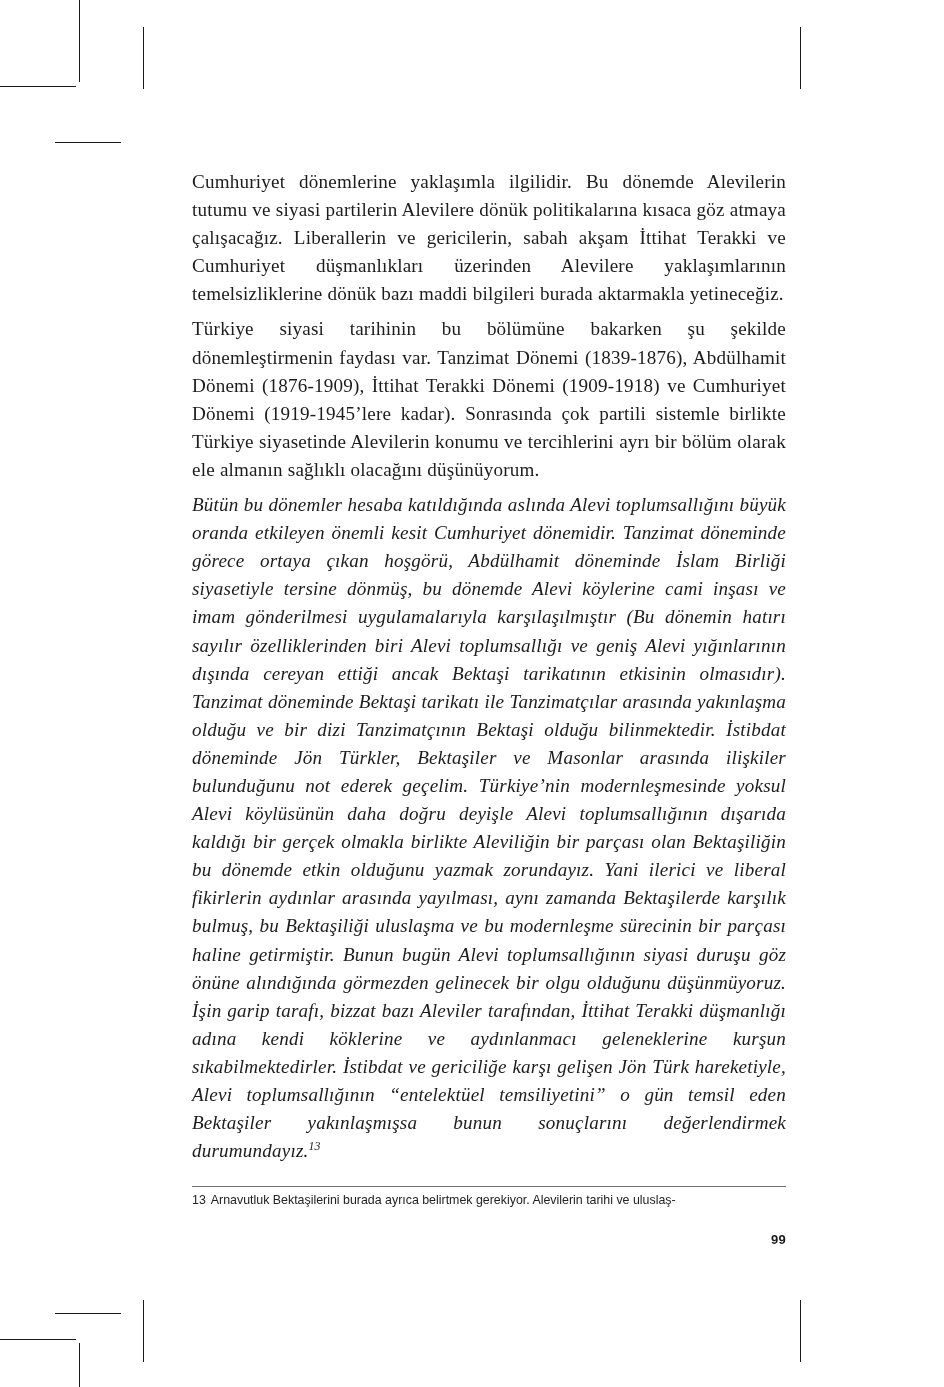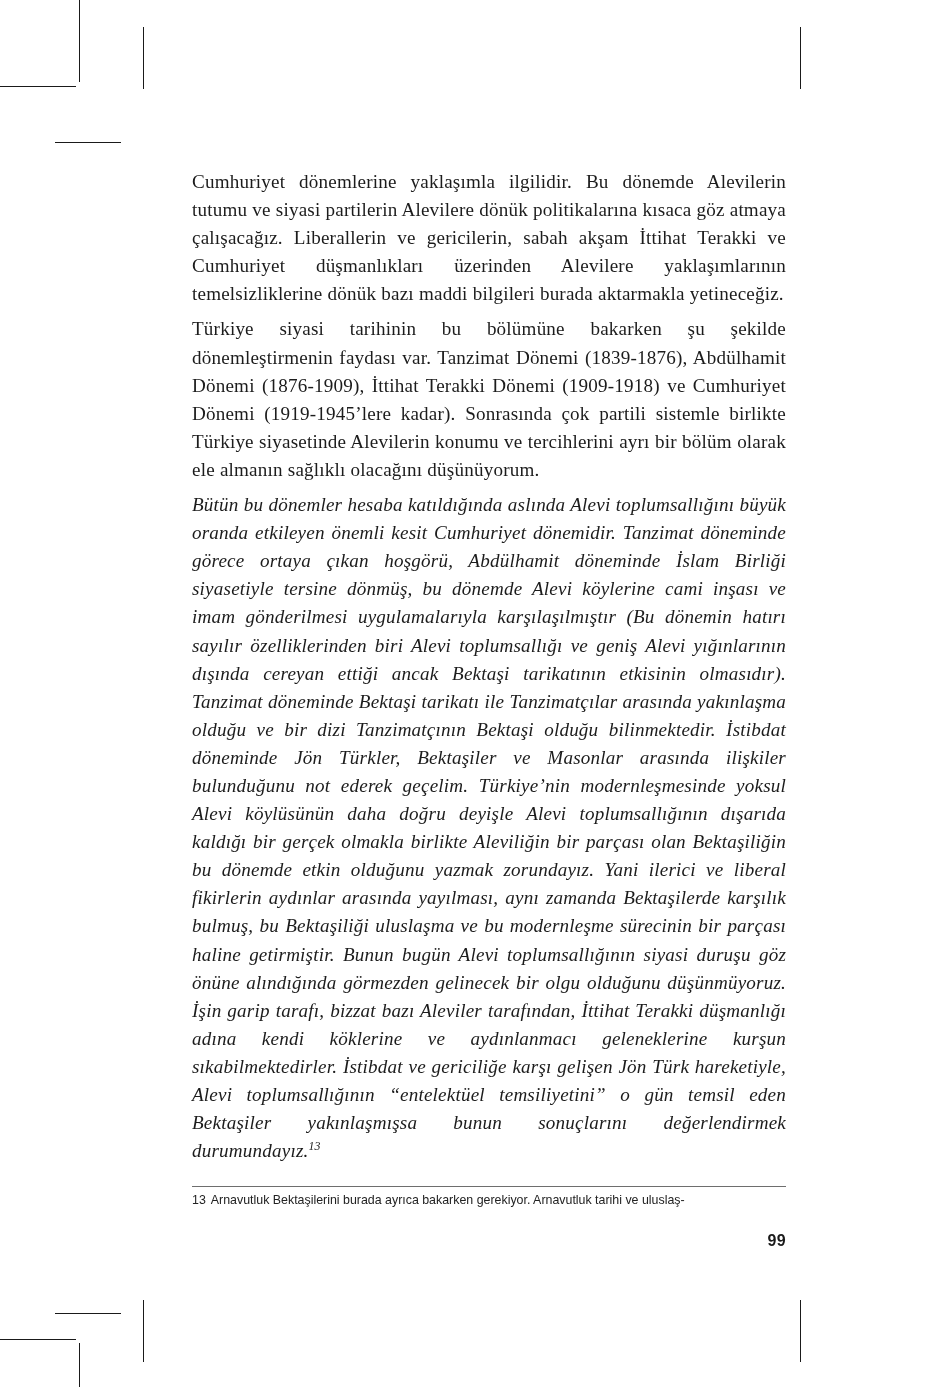--- a/index.html
+++ b/index.html
@@ -96,21 +96,21 @@
   }
 
   
   .folio {
     position: absolute;
     left: 192px;
     top: 1232px;
     width: 594px;
     text-align: right;
     font-family: "Liberation Sans", "DejaVu Sans", sans-serif;
-    font-size: 16px;
+    font-size: 13px;
     font-weight: bold;
     color: #1a1a1a;
     letter-spacing: 0.02em;
   }
 </style>
 </head>
 <body>
 
 <div class="page">
 
@@ -133,18 +133,18 @@
   <div class="crop h bleed-br-h"></div>
 
   <div class="content">
     <p class="body-par">Cumhuriyet dönemlerine yaklaşımla ilgilidir. Bu dönemde Alevilerin tutumu ve siyasi partilerin Alevilere dönük politikalarına kısaca göz atmaya çalışacağız. Liberallerin ve gericilerin, sabah akşam İttihat Terakki ve Cumhuriyet düşmanlıkları üzerinden Alevilere yaklaşımlarının temelsizliklerine dönük bazı maddi bilgileri burada aktarmakla yetineceğiz.</p>
     <p class="body-par">Türkiye siyasi tarihinin bu bölümüne bakarken şu şekilde dönemleştirmenin faydası var. Tanzimat Dönemi (1839-1876), Abdülhamit Dönemi (1876-1909), İttihat Terakki Dönemi (1909-1918) ve Cumhuriyet Dönemi (1919-1945’lere kadar). Sonrasında çok partili sistemle birlikte Türkiye siyasetinde Alevilerin konumu ve tercihlerini ayrı bir bölüm olarak ele almanın sağlıklı olacağını düşünüyorum.</p>
     <p class="body-par"><span>Bütün bu dönemler hesaba katıldığında aslında Alevi toplumsallığını büyük oranda etkileyen önemli kesit Cumhuriyet dönemidir. Tanzimat döneminde görece ortaya çıkan hoşgörü, Abdülhamit döneminde İslam Birliği siyasetiyle tersine dönmüş, bu dönemde Alevi köylerine cami inşası ve imam gönderilmesi uygulamalarıyla karşılaşılmıştır (Bu dönemin hatırı sayılır özelliklerinden biri Alevi toplumsallığı ve geniş Alevi yığınlarının dışında cereyan ettiği ancak Bektaşi tarikatının etkisinin olmasıdır). Tanzimat döneminde Bektaşi tarikatı ile Tanzimatçılar arasında yakınlaşma olduğu ve bir dizi Tanzimatçının Bektaşi olduğu bilinmektedir. İstibdat döneminde Jön Türkler, Bektaşiler ve Masonlar arasında ilişkiler bulunduğunu not ederek geçelim. Türkiye’nin modernleşmesinde yoksul Alevi köylüsünün daha doğru deyişle Alevi toplumsallığının dışarıda kaldığı bir gerçek olmakla birlikte Aleviliğin bir parçası olan Bektaşiliğin bu dönemde etkin olduğunu yazmak zorundayız. Yani ilerici ve liberal fikirlerin aydınlar arasında yayılması, aynı zamanda Bektaşilerde karşılık bulmuş, bu Bektaşiliği uluslaşma ve bu modernleşme sürecinin bir parçası haline getirmiştir. Bunun bugün Alevi toplumsallığının siyasi duruşu göz önüne alındığında görmezden gelinecek bir olgu olduğunu düşünmüyoruz. İşin garip tarafı, bizzat bazı Aleviler tarafından, İttihat Terakki düşmanlığı adına kendi köklerine ve aydınlanmacı geleneklerine kurşun sıkabilmektedirler. İstibdat ve gericiliğe karşı gelişen Jön Türk hareketiyle, Alevi toplumsallığının “entelektüel temsiliyetini” o gün temsil eden Bektaşiler yakınlaşmışsa bunun sonuçlarını değerlendirmek durumundayız.</span><span class="fn-ref">13</span></p>
   </div>
 
   <div class="footnote-area">
     <div class="footnote-rule"></div>
-    <p class="footnote-text"><span class="footnote-num">13</span><span>Arnavutluk Bektaşilerini burada ayrıca bakarken gerekiyor. Arnavutluk tarihi ve uluslaş-</span></p>
+    <p class="footnote-text"><span class="footnote-num">13</span><span>Arnavutluk Bektaşilerini burada ayrıca belirtmek gerekiyor. Alevilerin tarihi ve uluslaş-</span></p>
   </div>
 
   <div class="folio">99</div>
 
 </div>
 
 </body></html>

